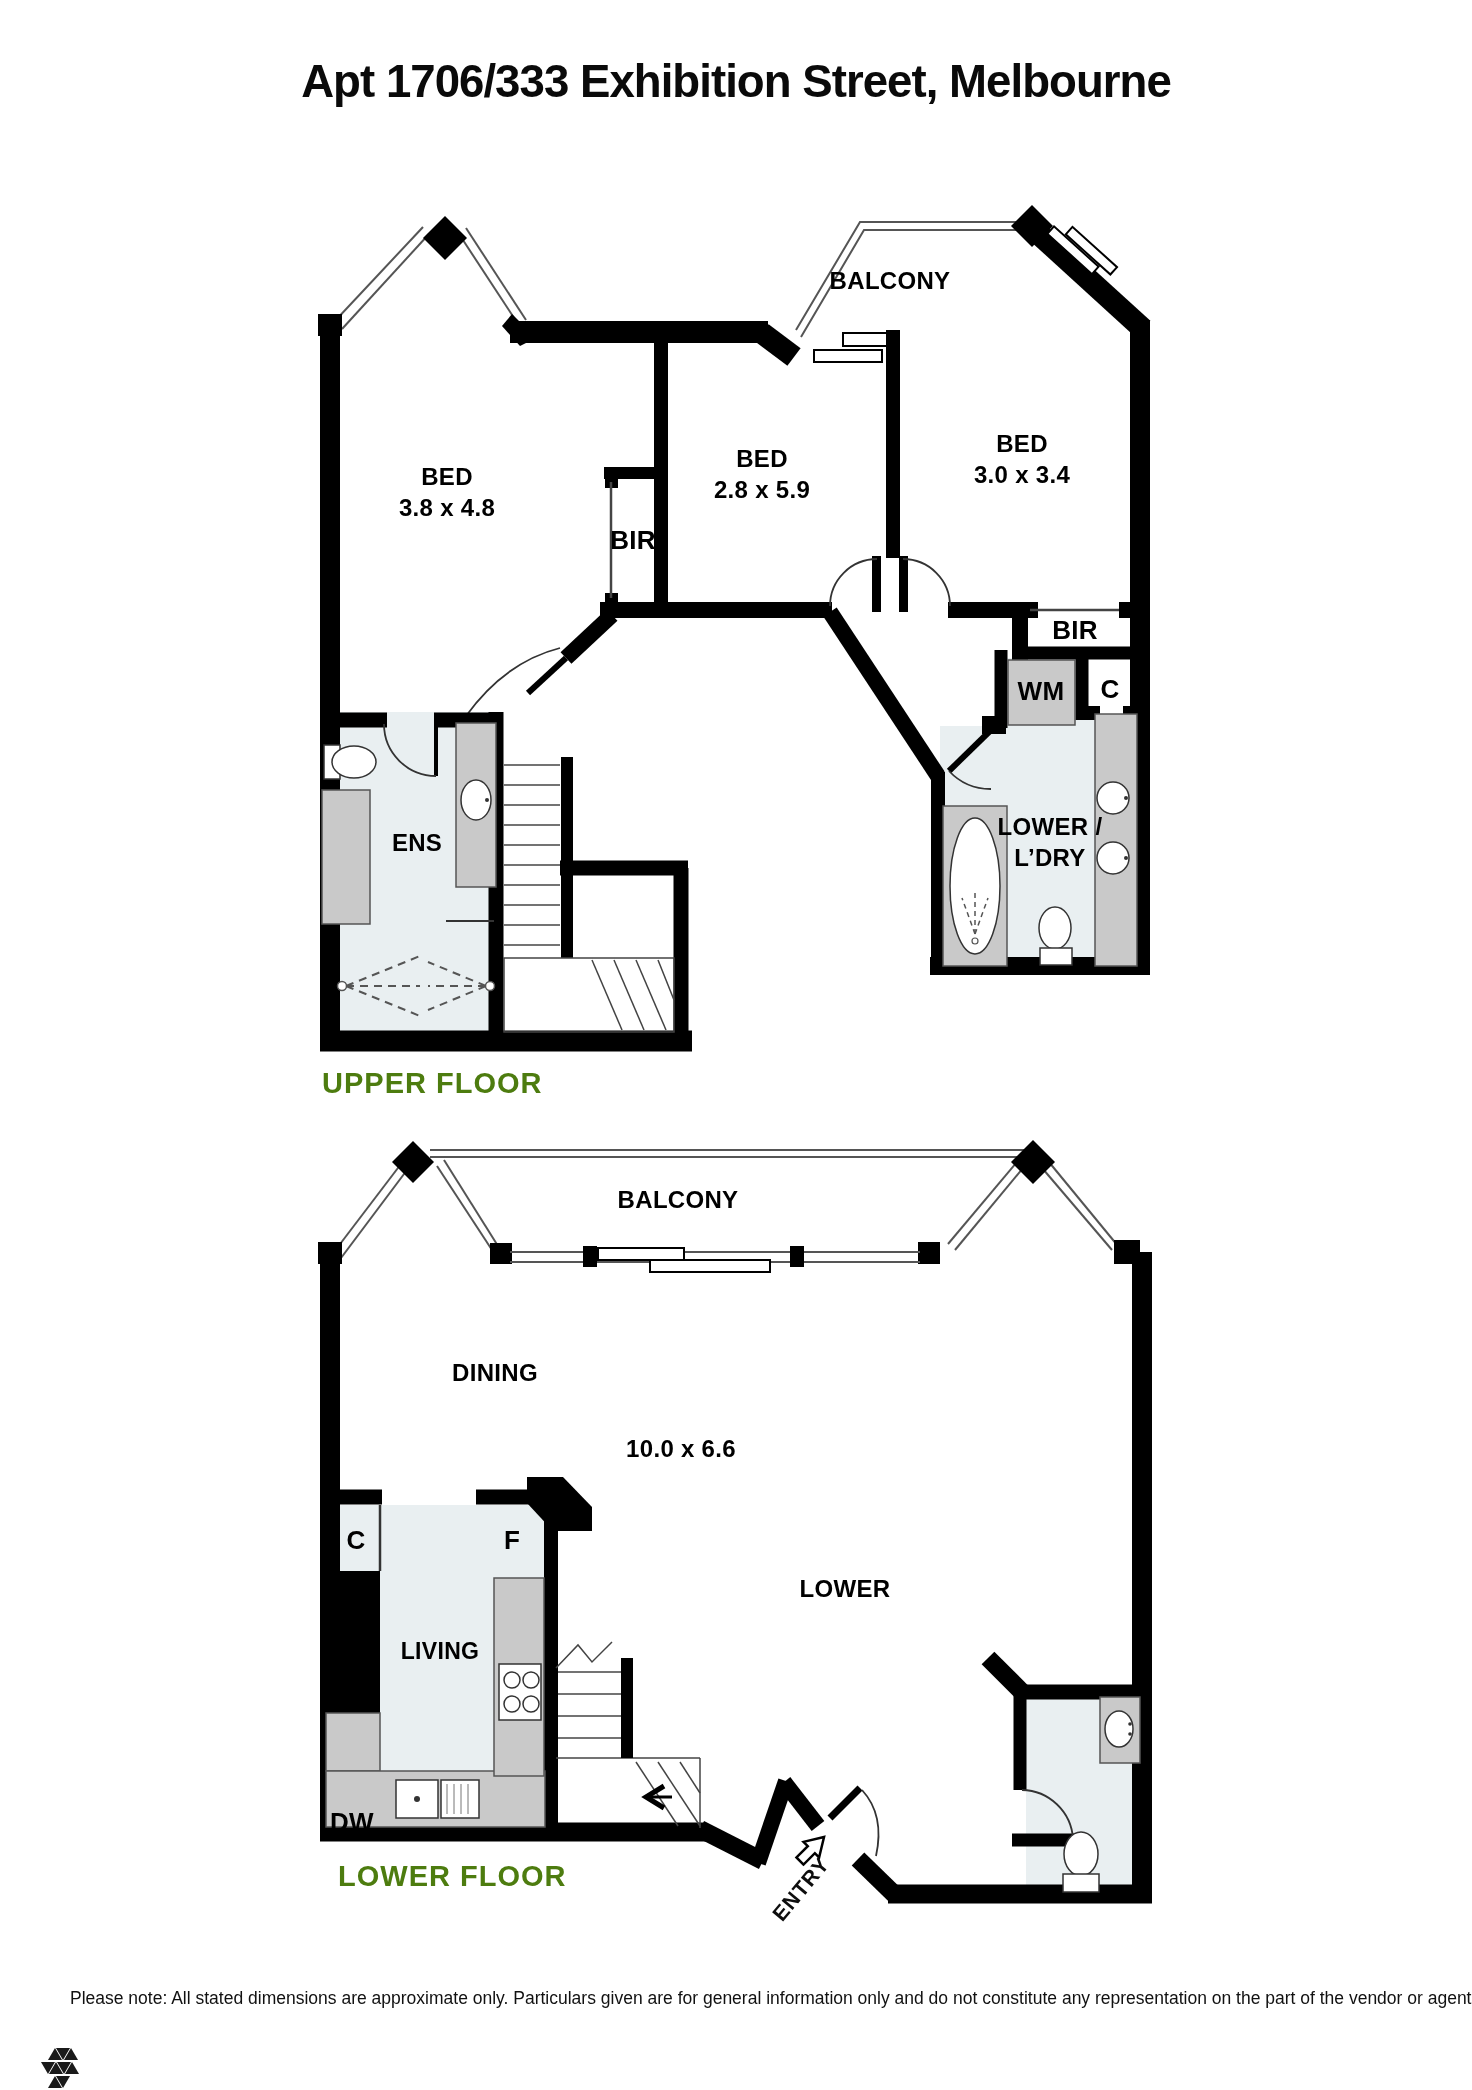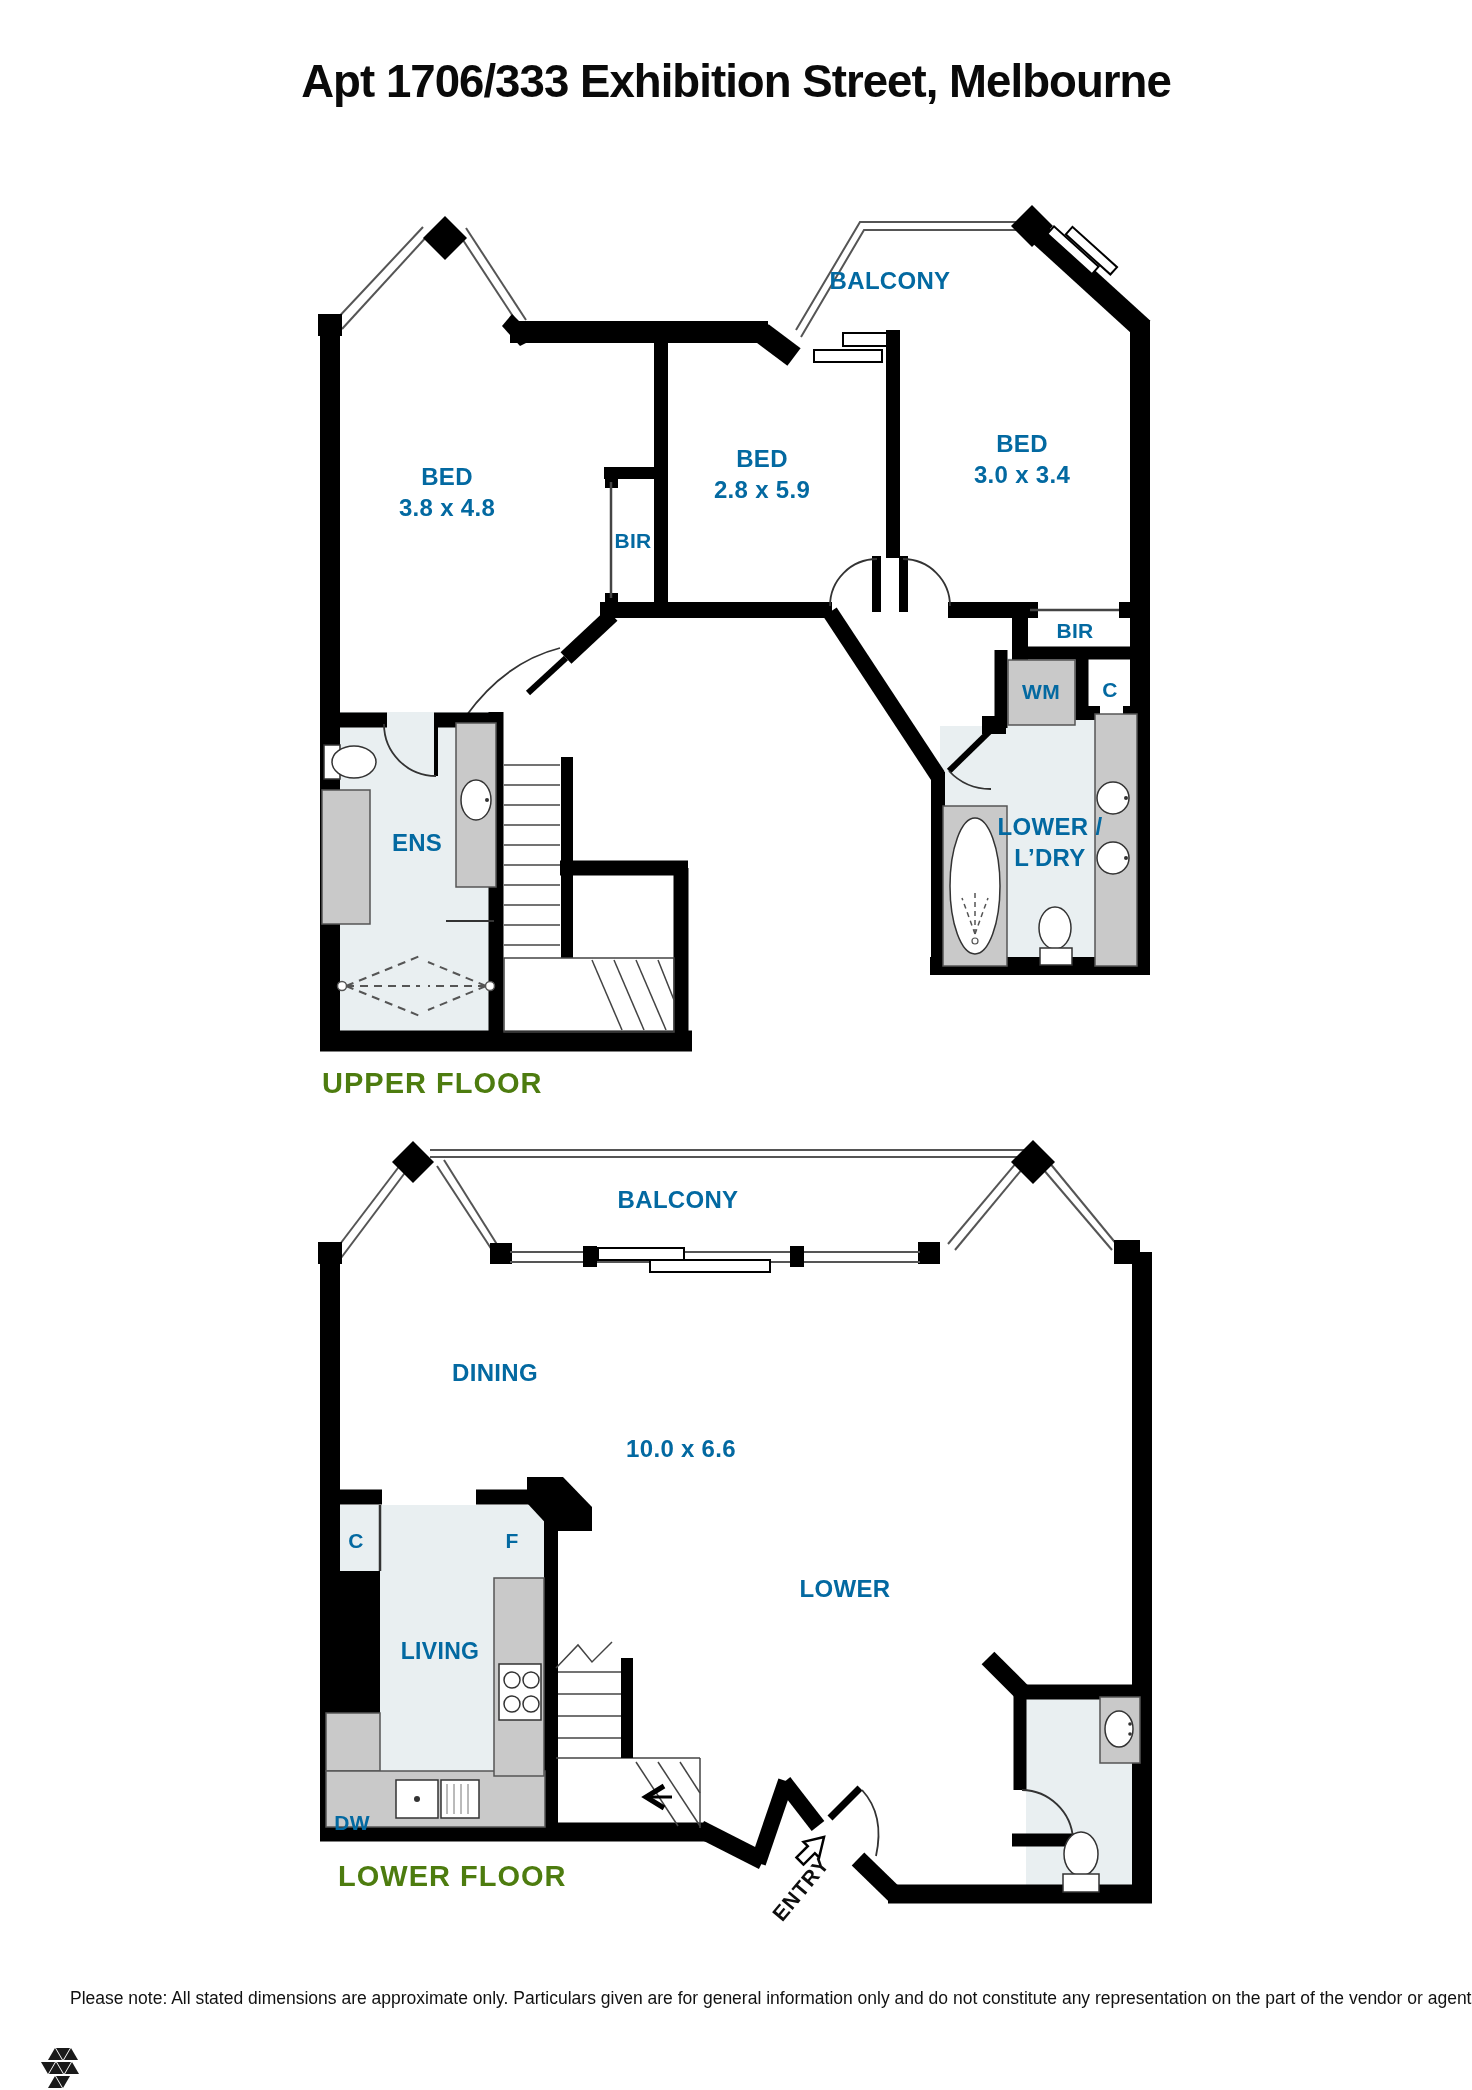--- a/index.html
+++ b/index.html
@@ -2,23 +2,23 @@
 <html><head>
 <meta charset="utf-8">
 <style>
   html,body{margin:0;padding:0;background:#fff;}
   .page{position:relative;width:1472px;height:2090px;background:#ffffff;overflow:hidden;
         font-family:"Liberation Sans",sans-serif;color:#111;}
   .plan-svg{position:absolute;left:0;top:0;}
   .title{position:absolute;left:50%;top:80px;transform:translate(-50%,-50%) scaleX(.97);
          font-weight:bold;font-size:47px;letter-spacing:-1px;white-space:nowrap;color:#0a0a0a;}
   .lbl{position:absolute;transform:translate(-50%,-50%);font-weight:bold;font-size:24px;
-       letter-spacing:.3px;text-align:center;white-space:nowrap;line-height:1.3;color:#0369a1;}
+       letter-spacing:.3px;text-align:center;white-space:nowrap;line-height:1.3;color:#000000;}
   .lbl span{display:block;}
-  .sm{font-size:21px;}
+  .sm{font-size:26px;}
   .floorlbl{position:absolute;transform:translate(0,-50%);font-weight:bold;font-size:29px;
             letter-spacing:1px;white-space:nowrap;color:#4d7c0f;}
   .entry-lbl{position:absolute;transform:translate(-50%,-50%) rotate(-50deg);font-weight:bold;
              font-size:21px;letter-spacing:1px;color:#0d0d0d;}
   .footer{position:absolute;left:70px;top:1988px;font-size:17.5px;color:#111;white-space:nowrap;}
 </style>
 </head>
 <body>
 
 <div class="page">

